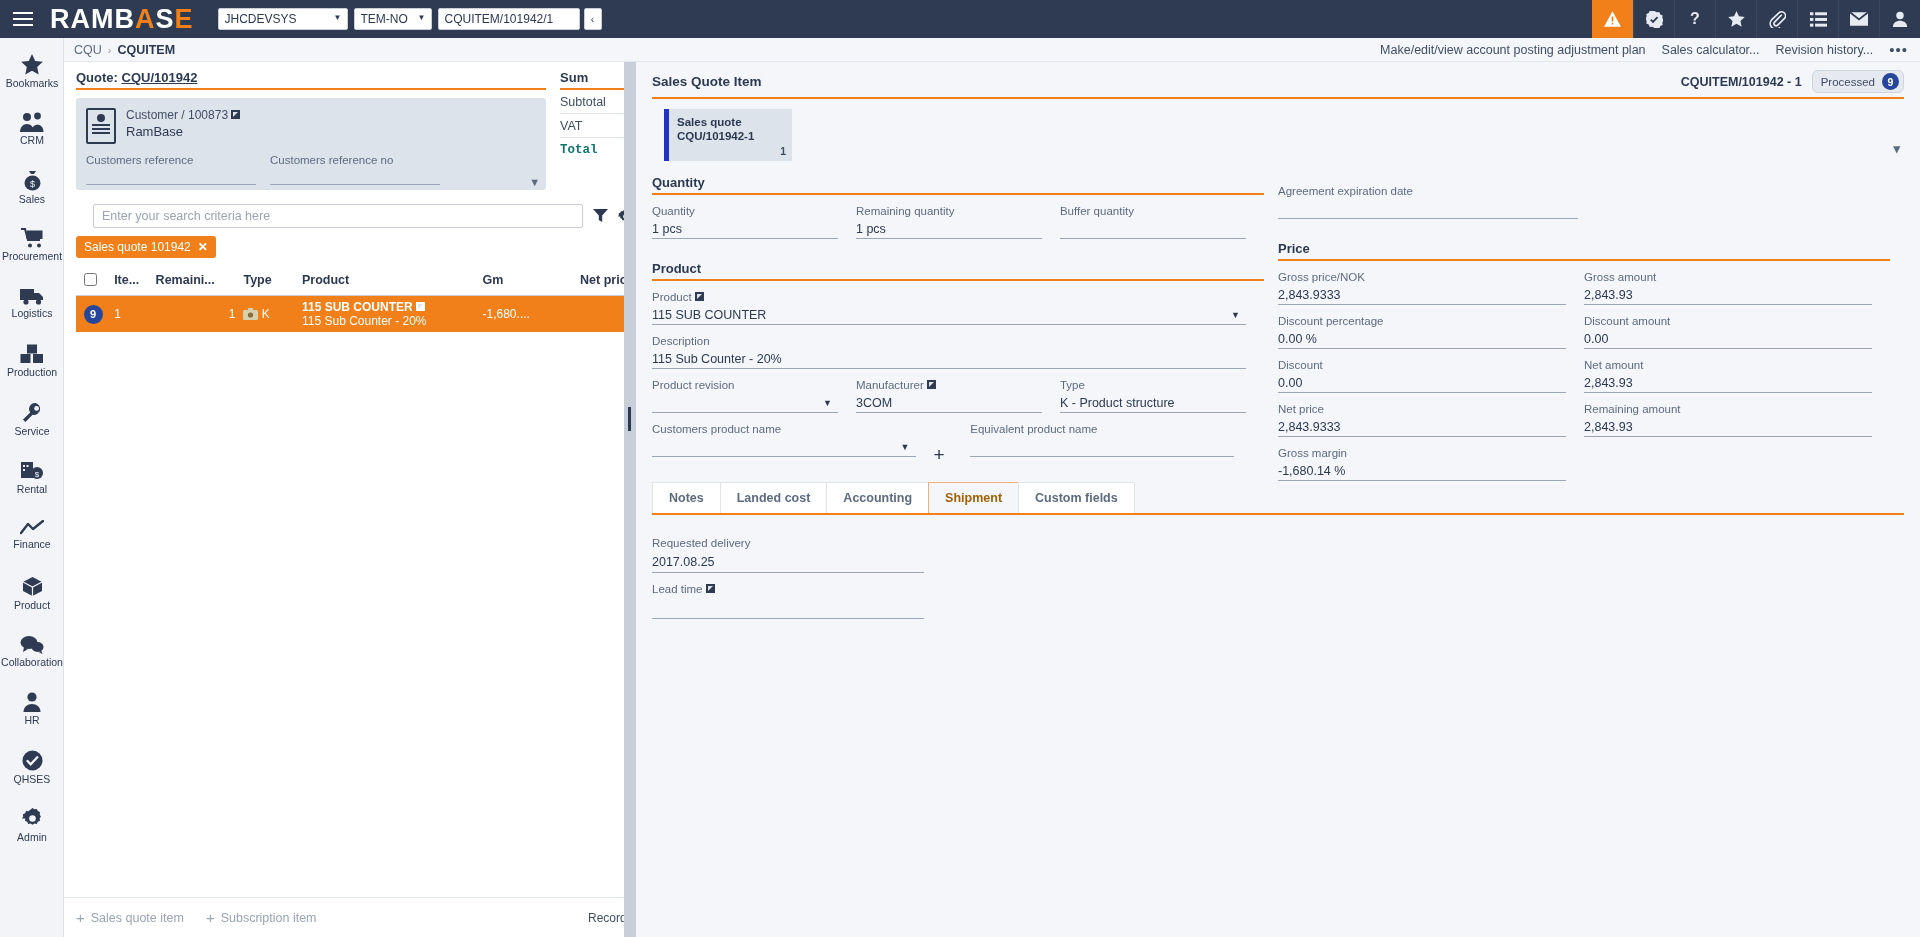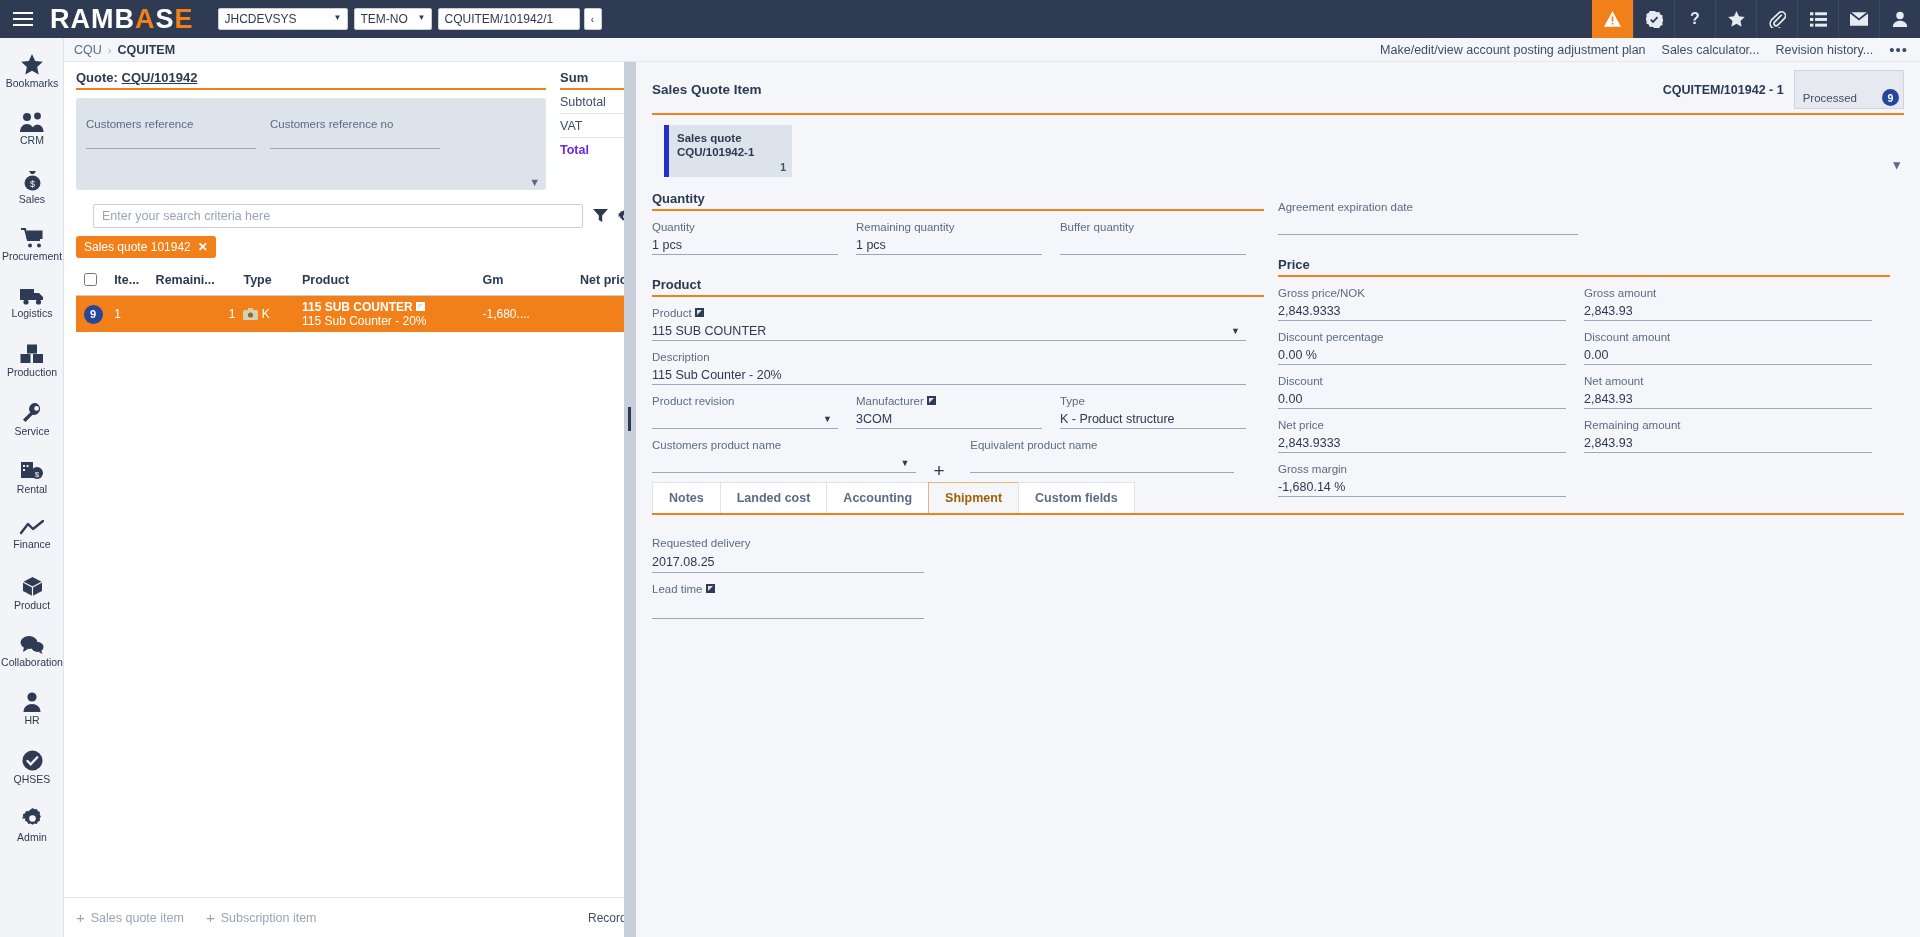--- a/index.html
+++ b/index.html
@@ -126,21 +126,21 @@
   .reffield { width: 170px; }
   .reffield .fl { font-size: 11.5px; color: #5d6b82; }
   .reffield .fu { border-bottom: 1px solid #9aa7ba; height: 19px; }
   .chev-dn { position: absolute; right: 6px; bottom: 2px; color: #5d6b82; font-size: 11px; cursor: pointer; }
 
   .sumrow { display: flex; justify-content: space-between; font-size: 12.5px;
             padding: 5px 0 4px 0; border-bottom: 1px solid #dfe3ea; }
   .sumrow.total { font-weight: bold; border-bottom: none; }
   .sumrow .k { color: #3f4e66; }
   .sumrow .v { color: #2b3a52; }
-  .sumrow.total .k, .sumrow.total .v { color: #6d28d9; }
+  .sumrow.total .k, .sumrow.total .v { color: #0f766e; font-family: Liberation Mono, monospace; }
 
   .searchrow { display: flex; align-items: center; gap: 10px; margin-top: 14px; padding-left: 17px; }
   .searchinput {
     width: 490px; height: 24px; border: 1px solid #c8cdd6; border-radius: 2px;
     font-size: 12.5px; padding: 0 8px; color: #2b3a52;
     font-family: "Liberation Sans", sans-serif; background: #fff;
   }
   .searchinput::placeholder { color: #9aa4b5; }
   .sicon { cursor: pointer; color: #2b3a52; display: flex; }
 
@@ -195,23 +195,23 @@
   
   .rightpane {
     position: absolute; top: 62px; left: 636px; width: 1284px; height: 875px;
     background: #f4f6f9; padding: 0 16px;
   }
   .rp-head { display: flex; align-items: center; padding-top: 8px; }
   .rp-title { font-size: 13.5px; font-weight: bold; color: #2b3a52; }
   .rp-right { margin-left: auto; display: flex; align-items: center; gap: 10px; }
   .rp-doc { font-size: 12.5px; font-weight: bold; color: #2b3a52; }
   .statbadge {
-    display: inline-flex; align-items: center; gap: 25px; background: #e6e9ef;
+    display: inline-flex; align-items: center; gap: 7px; background: #e6e9ef;
     border: 1px solid #cfd5de; font-size: 11.5px; color: #3f4e66;
-    padding: 18px 4px 2px 8px; border-radius: 0;
+    padding: 2px 4px 2px 8px; border-radius: 6px;
   }
   .statbadge .num {
     display: inline-flex; align-items: center; justify-content: center;
     width: 17px; height: 17px; border-radius: 50%; background: #26469b;
     color: #fff; font-size: 10.5px; font-weight: bold;
   }
   .rp-rule { height: 2px; background: #f2801a; margin-top: 4px; }
 
   .tilerow { display: flex; align-items: flex-start; padding-top: 10px; position: relative; font-weight: bold; }
   .tile {
@@ -489,20 +489,34 @@
 
   <div class="leftpane">
     <div class="pane-pad">
       <div class="qtrow">
         <div class="qt-left">
           <div class="sec-head">
             <span>Quote:</span>
             <span class="quotelink">CQU/101942</span>
           </div>
           <div class="custcard">
+            <div class="custtop">
+              <div class="custicon">
+                <span class="head"></span>
+                <span class="ln"></span>
+                <span class="ln"></span>
+                <span class="ln"></span>
+              </div>
+              <div class="custmeta">
+                <div class="t1">
+                  <span>Customer / 100873</span><span class="extlink"></span>
+                </div>
+                <div class="t2">RamBase</div>
+              </div>
+            </div>
             <div class="reffields">
               <div class="reffield">
                 <div class="fl">Customers reference</div>
                 <div class="fu"></div>
               </div>
               <div class="reffield">
                 <div class="fl">Customers reference no</div>
                 <div class="fu"></div>
               </div>
             </div>

